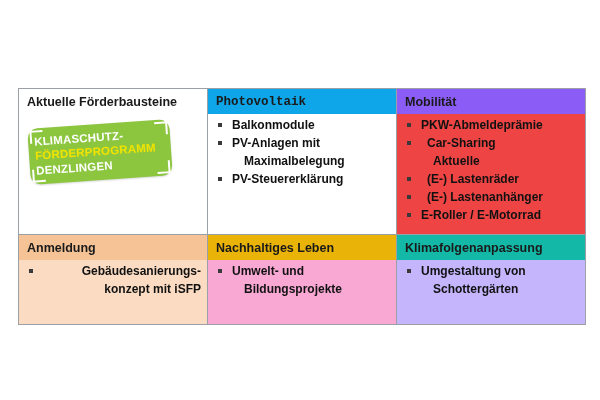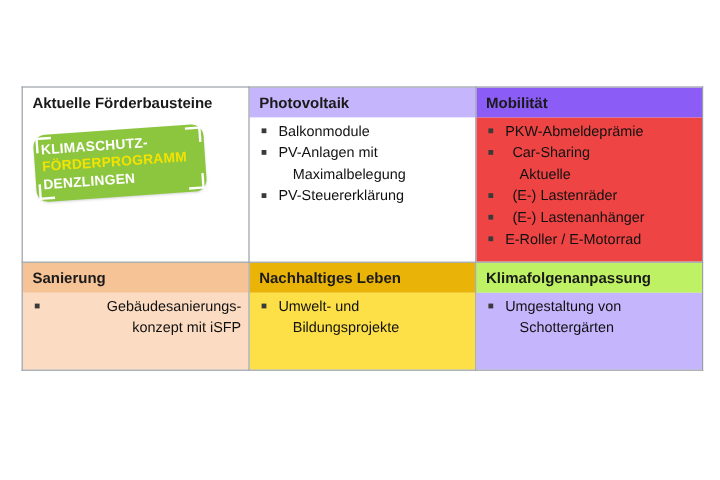--- a/index.html
+++ b/index.html
@@ -16,21 +16,21 @@
   #canvas {
     position: absolute;
     left: 0;
     top: 0;
     width: 600px;
     height: 400px;
   }
   .table {
     position: absolute;
     left: 18px;
-    top: 72px;
+    top: 88px;
     width: 564px;
     border-collapse: collapse;
     table-layout: fixed;
   }
   .table td {
     vertical-align: top;
     padding: 0;
     border: 1px solid #9aa0a6;
   }
   .hdr {
@@ -48,43 +48,44 @@
     padding: 0;
     list-style: none;
   }
   ul.items li {
     position: relative;
     font-size: 12px;
     color: #111111;
     line-height: 1.33;
     padding: 0 0 1px 18px;
     margin-bottom: 1px;
+    font-weight: bold;
   }
   ul.items li .bullet {
     position: absolute;
     left: 4px;
     top: 5px;
     width: 4px;
     height: 4px;
     background: #3a3a3a;
     display: block;
   }
   ul.items li.indent {
     padding-left: 30px;
   }
   
   .c-white   { background: #ffffff; }
-  .c-yellow  { background: #c4b5fd; }
+  .c-yellow  { background: #0ea5e9; font-family: Liberation Mono, monospace; }
   .c-cyan    { background: #8b5cf6; }
   .c-cyanlt  { background: #ef4444; }
   .c-orange  { background: #f5c396; }
   .c-orangelt{ background: #fbdcc2; }
   .c-green   { background: #eab308; }
-  .c-greenlt { background: #fde047; }
-  .c-purple  { background: #bef264; }
+  .c-greenlt { background: #f9a8d4; }
+  .c-purple  { background: #14b8a6; }
   .c-purplelt{ background: #c4b5fd; }
 
   
   .logo-wrap {
     position: relative;
     margin: 6px 4px 8px 6px;
     width: 150px;
     height: 64px;
   }
   .logo-badge {
@@ -178,21 +179,21 @@
             <li style="padding-left:24px;"><span class="bullet"></span><span>(E-) Lastenanhänger</span></li>
             <li><span class="bullet"></span><span>E-Roller / E-Motorrad</span></li>
           </ul>
         </div>
       </td>
     </tr>
 
     <tr>
 
       <td>
-        <div class="hdr c-orange">Sanierung</div>
+        <div class="hdr c-orange">Anmeldung</div>
         <div class="cell-body c-orangelt" style="min-height:52px;text-align:right;">
           <ul class="items">
             <li><span class="bullet"></span><span>Gebäudesanierungs-</span></li>
             <li class="indent" style="padding-left:18px;"><span>konzept mit iSFP</span></li>
           </ul>
         </div>
       </td>
 
       <td>
         <div class="hdr c-green">Nachhaltiges Leben</div>

